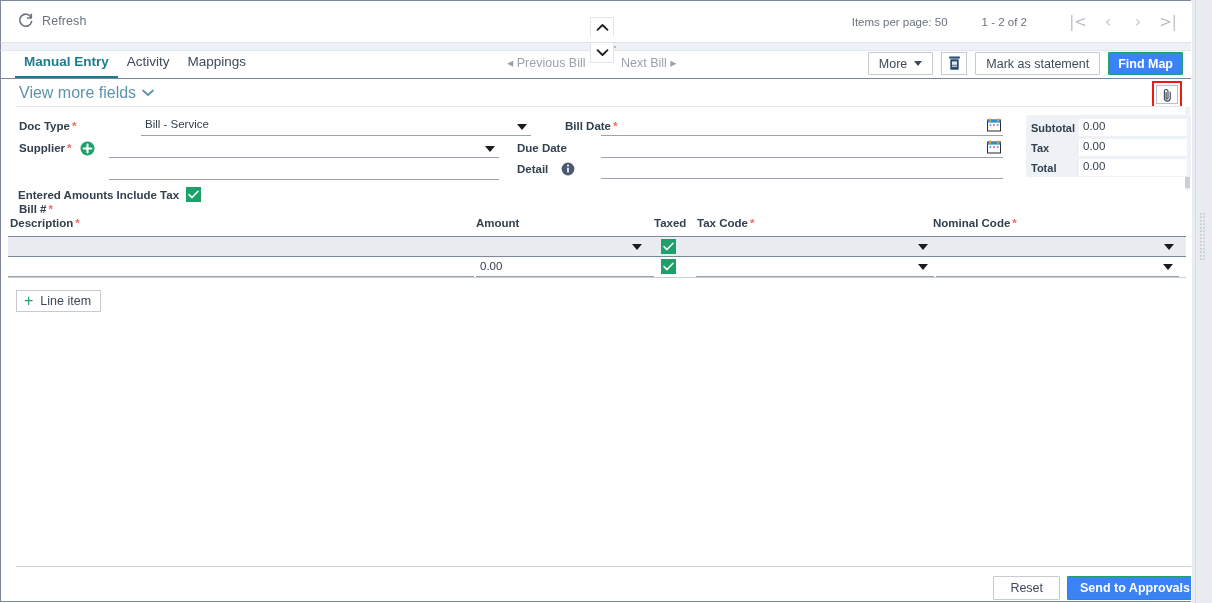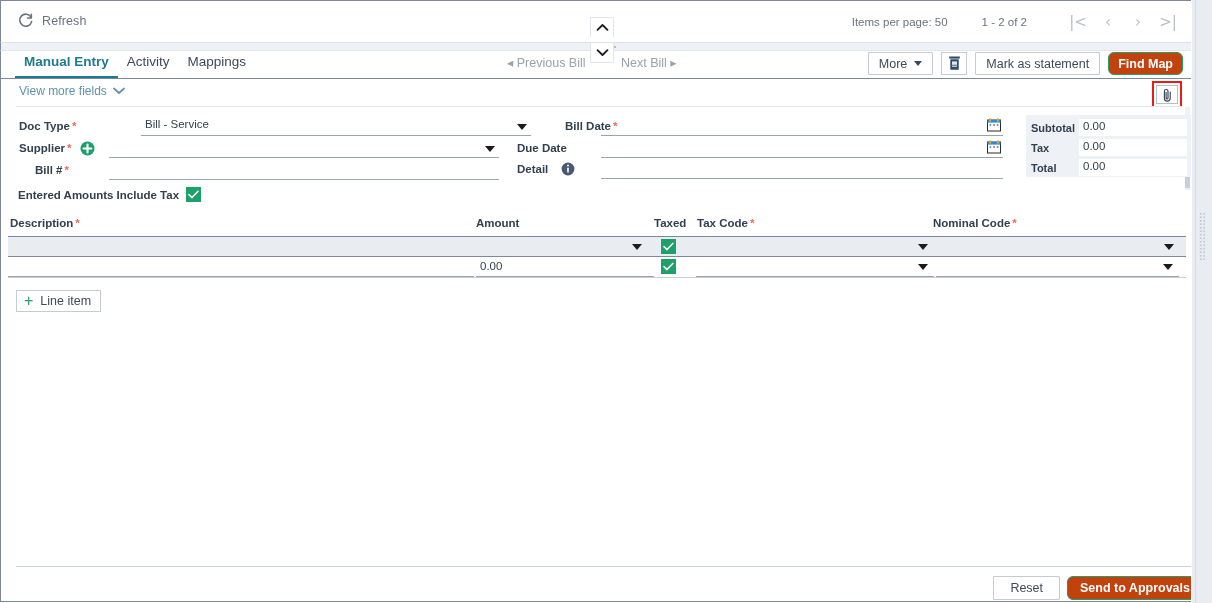--- a/index.html
+++ b/index.html
@@ -98,23 +98,23 @@
     position: absolute; right: 8px; top: 1px;
     display: flex; align-items: center; gap: 8px;
   }
   .btn {
     font-size: 12.5px; border: 1px solid #c6cbd2; background: #ffffff;
     color: #3e4a5a; height: 23px; padding: 0 10px; cursor: pointer;
     display: flex; align-items: center; gap: 7px; border-radius: 1px;
     font-family: "Liberation Sans", sans-serif;
   }
   .btn-green {
-    background: #c2410c; border: 1px solid #1ea06a; color: #ffffff;
+    background: #3b82f6; border: 1px solid #1ea06a; color: #ffffff;
     font-weight: bold; height: 23px; padding: 0 9px; font-size: 12.5px;
-    display: flex; align-items: center; cursor: pointer; border-radius: 6px;
+    display: flex; align-items: center; cursor: pointer; border-radius: 1px;
     font-family: "Liberation Sans", sans-serif;
   }
   .btn-icon {
     width: 26px; height: 23px; border: 1px solid #c6cbd2; background: #fff;
     display: flex; align-items: center; justify-content: center; cursor: pointer;
   }
   .caret-dn {
     width: 0; height: 0; border-left: 4.5px solid transparent;
     border-right: 4.5px solid transparent; border-top: 5.5px solid #3e4a5a;
   }
@@ -124,21 +124,21 @@
     background: #7d8799;
   }
 
   
   .vmf-row {
     position: absolute; left: 0; top: 79px; width: 1191px; height: 28px;
     background: #ffffff; border-left: 1px solid #7d8799;
   }
   .vmf {
     position: absolute; left: 18px; top: 5px;
-    font-size: 12px; color: #5e93a8; cursor: pointer;
+    font-size: 16px; color: #5e93a8; cursor: pointer;
     display: flex; align-items: center; gap: 6px;
   }
   .attach-wrap {
     position: absolute; right: 9px; top: 2px;
     border: 2px solid #ee1b11; padding: 2px; background: #ffffff;
   }
   .attach-btn {
     width: 22px; height: 19px; border: 1px solid #b9bfc8; background: #fff;
     display: flex; align-items: center; justify-content: center; cursor: pointer;
   }
@@ -381,21 +381,21 @@
           <path d="M7.5 3.6 L7.5 11.4 M3.6 7.5 L11.4 7.5" stroke="#ffffff" stroke-width="2.1" stroke-linecap="round"></path>
         </svg>
       </span>
       <span class="uline" style="left:90px; width:390px;">
         <span class="val"></span>
         <span class="dd-caret"></span>
       </span>
     </div>
 
     <div class="fld" style="left:18px; top:54px; width:482px;">
-      <span class="flabel" style="left:16px;">
+      <span class="flabel" style="left:0;margin-top:39px;">
         <span>Bill #</span><span class="req">*</span>
       </span>
       <span class="uline" style="left:90px; width:390px;">
         <span class="val"></span>
       </span>
     </div>
 
     <div class="fld" style="left:516px; top:10px; width:486px;">
       <span class="flabel" style="left:0;padding-left:48px;">
         <span>Bill Date</span><span class="req">*</span>

